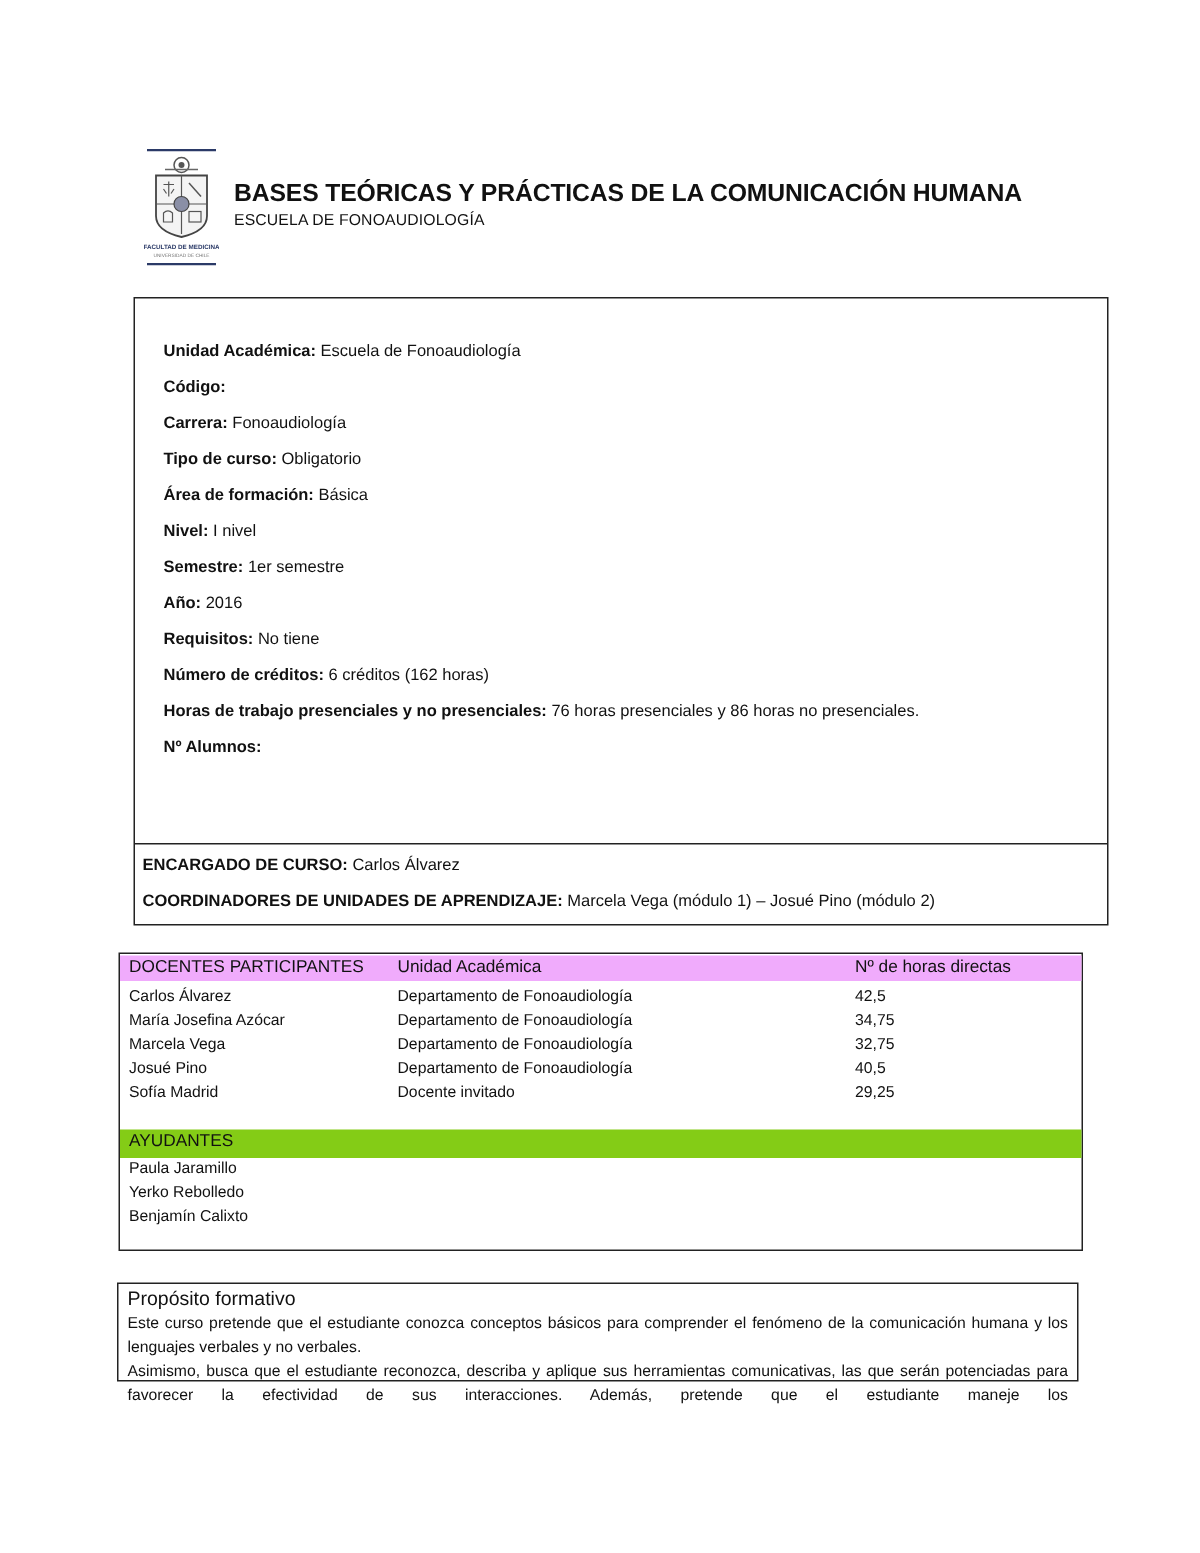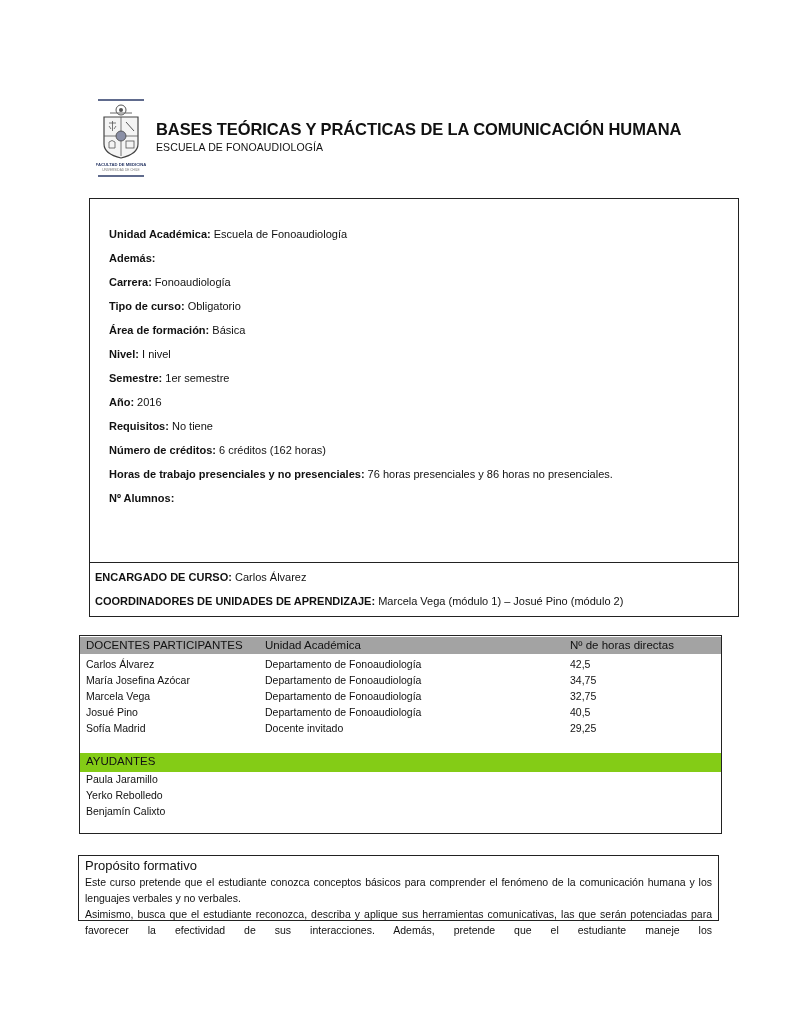--- a/index.html
+++ b/index.html
@@ -89,21 +89,21 @@
       top: 635px;
       width: 643px;
       height: 199px;
       border: 1.5px solid #222;
     }
     .t-header {
       position: absolute;
       left: 0; right: 0;
       top: 1px;
       height: 17px;
-      background: #a3a3a3;
+      background: #f0abfc;
     }
     .t-header span {
       position: absolute;
       top: 1px;
       font-size: 11.5px;
       line-height: 15px;
     }
     .t-row {
       position: absolute;
       left: 0; right: 0;
@@ -189,21 +189,21 @@
 
 <div class="header-text">
   <div class="course-title">BASES TEÓRICAS Y PRÁCTICAS DE LA COMUNICACIÓN HUMANA</div>
   <div class="school-label">ESCUELA DE FONOAUDIOLOGÍA</div>
 </div>
 
 <div class="info-box">
   <div class="info-top">
     <div class="info-list">
       <div class="info-row"><b>Unidad Académica:</b><span> Escuela de Fonoaudiología</span></div>
-      <div class="info-row"><b>Además:</b><span></span></div>
+      <div class="info-row"><b>Código:</b><span></span></div>
       <div class="info-row"><b>Carrera:</b><span> Fonoaudiología</span></div>
       <div class="info-row"><b>Tipo de curso:</b><span> Obligatorio</span></div>
       <div class="info-row"><b>Área de formación:</b><span> Básica</span></div>
       <div class="info-row"><b>Nivel:</b><span> I nivel</span></div>
       <div class="info-row"><b>Semestre:</b><span> 1er semestre</span></div>
       <div class="info-row"><b>Año:</b><span> 2016</span></div>
       <div class="info-row"><b>Requisitos:</b><span> No tiene</span></div>
       <div class="info-row"><b>Número de créditos:</b><span> 6 créditos (162 horas)</span></div>
       <div class="info-row"><b>Horas de trabajo presenciales y no presenciales:</b><span> 76 horas presenciales y 86 horas no presenciales.</span></div>
       <div class="info-row"><b>Nº Alumnos:</b><span></span></div>

